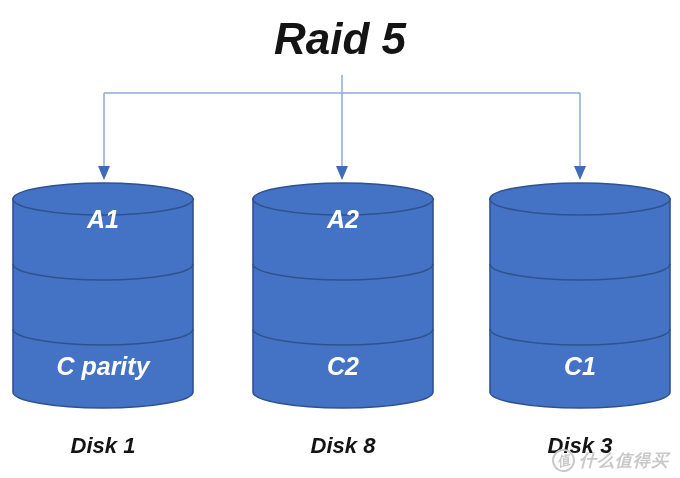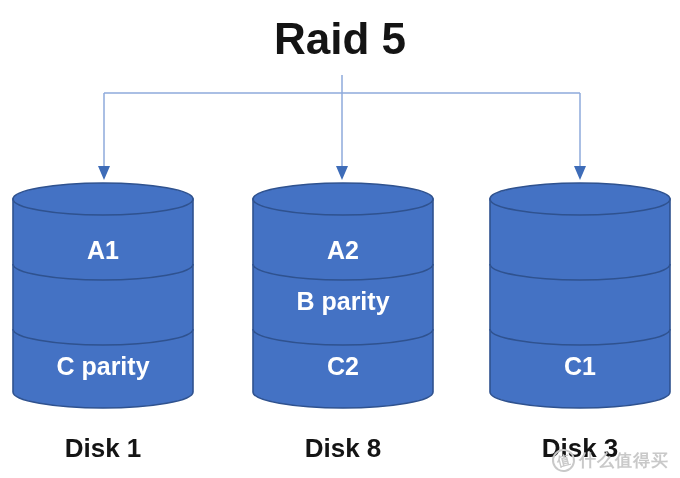--- a/index.html
+++ b/index.html
@@ -1,29 +1,29 @@
 <!DOCTYPE html>
 <html><head>
 <meta charset="utf-8">
 <style>
   html,body{margin:0;padding:0;}
   body{width:680px;height:478px;background:#ffffff;font-family:"Liberation Sans",sans-serif;position:relative;overflow:hidden;}
-  .stage{position:absolute;inset:0;width:680px;height:477px;}
+  .stage{position:absolute;inset:0;width:680px;height:477px;font-style:italic;}
   .title{position:absolute;top:14px;left:0;width:680px;text-align:center;font-size:44px;font-weight:bold;color:#141414;}
   .connector{position:absolute;left:0;top:0;}
   .disk{position:absolute;width:182px;height:228px;}
   .disk svg{position:absolute;left:0;top:0;}
   #disk1{left:12px;top:182px;}
   #disk2{left:252px;top:182px;}
   #disk3{left:489px;top:182px;}
   .seg{position:absolute;left:0;width:182px;text-align:center;color:#ffffff;font-weight:bold;font-size:25px;line-height:26px;}
-  .seg1{top:55px;}
+  .seg1{top:24px;}
   .seg2{top:106px;}
   .seg3{top:171px;}
-  .caption{position:absolute;top:433px;width:182px;text-align:center;font-size:26px;font-weight:bold;color:#141414;}
+  .caption{position:absolute;top:433px;width:182px;text-align:center;font-size:22px;font-weight:bold;color:#141414;}
   #cap1{left:12px;}
   #cap2{left:252px;}
   #cap3{left:489px;}
   .watermark{position:absolute;left:552px;top:449px;display:flex;align-items:center;gap:4px;color:#c9c9c9;}
   .wm-badge{width:19px;height:19px;border:2px solid #c9c9c9;border-radius:50%;display:flex;align-items:center;justify-content:center;font-size:13px;font-weight:bold;transform:rotate(-14deg);flex:0 0 auto;}
   .wm-text{font-size:17px;font-weight:bold;letter-spacing:1px;white-space:nowrap;}
 </style>
 </head>
 <body>
 
@@ -48,21 +48,20 @@
   </div>
 
   <div class="disk" id="disk2">
     <svg width="182" height="228" viewBox="0 0 182 228">
       <path d="M1,17 L1,210 A90,16 0 0 0 181,210 L181,17 Z" stroke-width="1.6" fill="#4472C4" stroke="#2F528F"></path>
       <path d="M1,82 A90,16 0 0 0 181,82" fill="none" stroke-width="1.6" stroke="#2F528F"></path>
       <path d="M1,147 A90,16 0 0 0 181,147" fill="none" stroke-width="1.6" stroke="#2F528F"></path>
       <ellipse cx="91" cy="17" rx="90" ry="16" stroke-width="1.6" fill="#4472C4" stroke="#2F528F"></ellipse>
     </svg>
     <div class="seg seg1">A2</div>
-    <div class="seg seg2">B parity</div>
     <div class="seg seg3">C2</div>
   </div>
 
   <div class="disk" id="disk3">
     <svg width="182" height="228" viewBox="0 0 182 228">
       <path d="M1,17 L1,210 A90,16 0 0 0 181,210 L181,17 Z" stroke-width="1.6" fill="#4472C4" stroke="#2F528F"></path>
       <path d="M1,82 A90,16 0 0 0 181,82" fill="none" stroke-width="1.6" stroke="#2F528F"></path>
       <path d="M1,147 A90,16 0 0 0 181,147" fill="none" stroke-width="1.6" stroke="#2F528F"></path>
       <ellipse cx="91" cy="17" rx="90" ry="16" stroke-width="1.6" fill="#4472C4" stroke="#2F528F"></ellipse>
     </svg>

